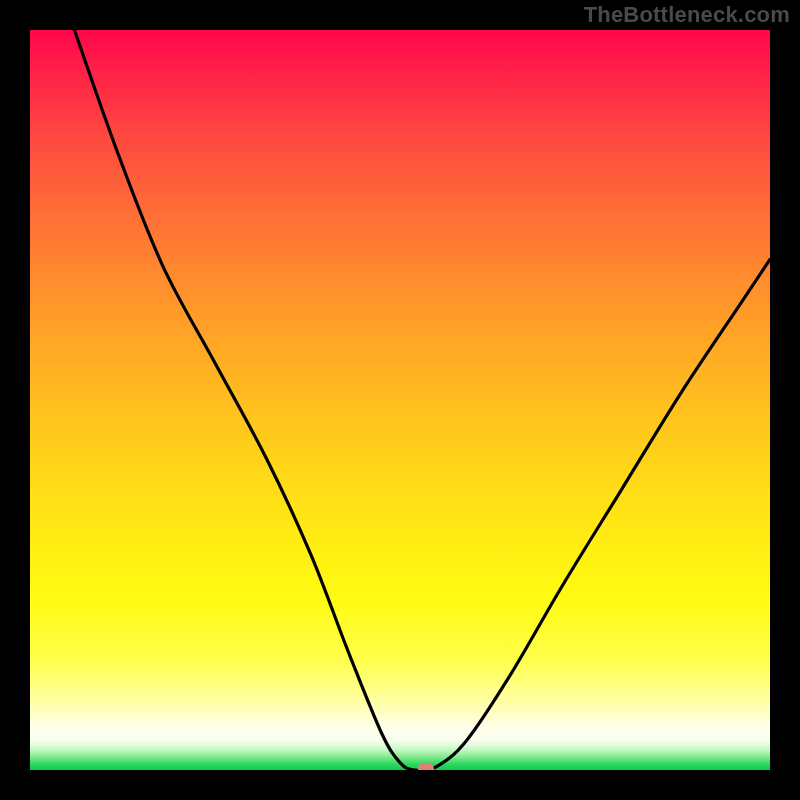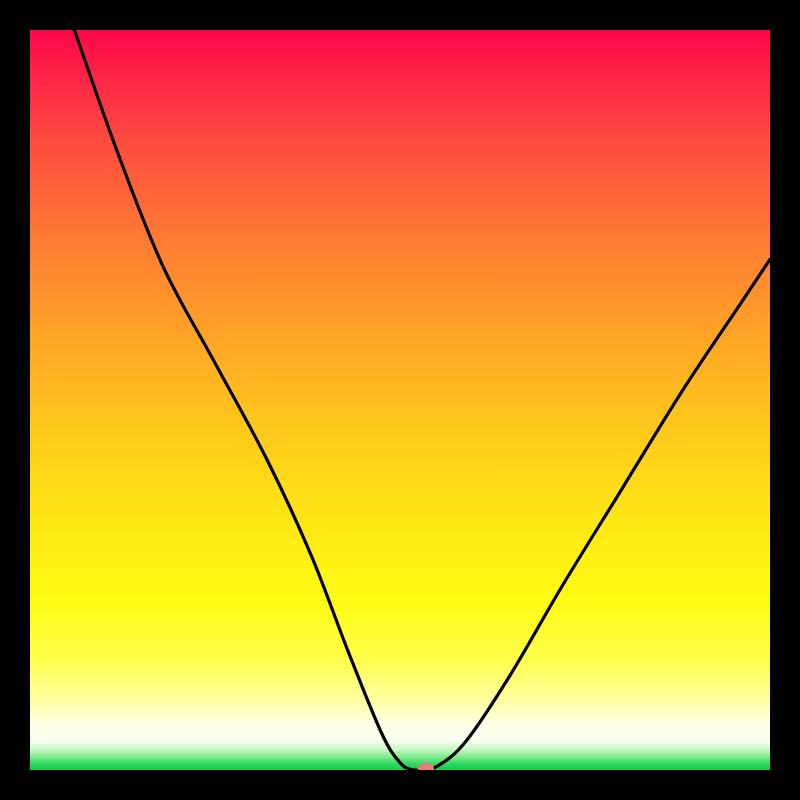--- a/index.html
+++ b/index.html
@@ -72,20 +72,21 @@
     width: 16px;
     height: 12px;
     background: #e77b79;
     border-radius: 6px;
   }
 </style>
 </head>
 <body>
 
 <div class="frame">
+  <div class="watermark">TheBottleneck.com</div>
 
   <div class="plot-area">
     <div class="gradient"></div>
 
     <svg class="curve" viewBox="0 0 740 740" preserveAspectRatio="none">
       <path id="curve-path" d="M 44.40 0.00 C 51.80 20.97, 74.00 86.33, 88.80 125.80 C 103.60 165.27, 117.17 202.27, 133.20 236.80 C 149.23 271.33, 167.73 300.93, 185.00 333.00 C 202.27 365.07, 220.77 397.13, 236.80 429.20 C 252.83 461.27, 267.63 493.33, 281.20 525.40 C 294.77 557.47, 306.48 592.00, 318.20 621.60 C 329.92 651.20, 342.87 684.50, 351.50 703.00 C 360.13 721.50, 364.45 726.43, 370.00 732.60 C 375.55 738.77, 378.63 739.38, 384.80 740.00 C 390.97 740.62, 398.37 741.23, 407.00 736.30 C 415.63 731.37, 424.27 725.82, 436.60 710.40 C 448.93 694.98, 464.97 669.70, 481.00 643.80 C 497.03 617.90, 514.30 585.83, 532.80 555.00 C 551.30 524.17, 572.27 490.87, 592.00 458.80 C 611.73 426.73, 631.47 393.43, 651.20 362.60 C 670.93 331.77, 695.60 296.00, 710.40 273.80 C 725.20 251.60, 735.07 236.80, 740.00 229.40" fill="none" stroke="#000" stroke-width="3.2" stroke-linejoin="round" stroke-linecap="round"></path>
     </svg>
 
     <div id="marker" class="marker" style="left: 387.9px; top: 733px;"></div>
   </div>

